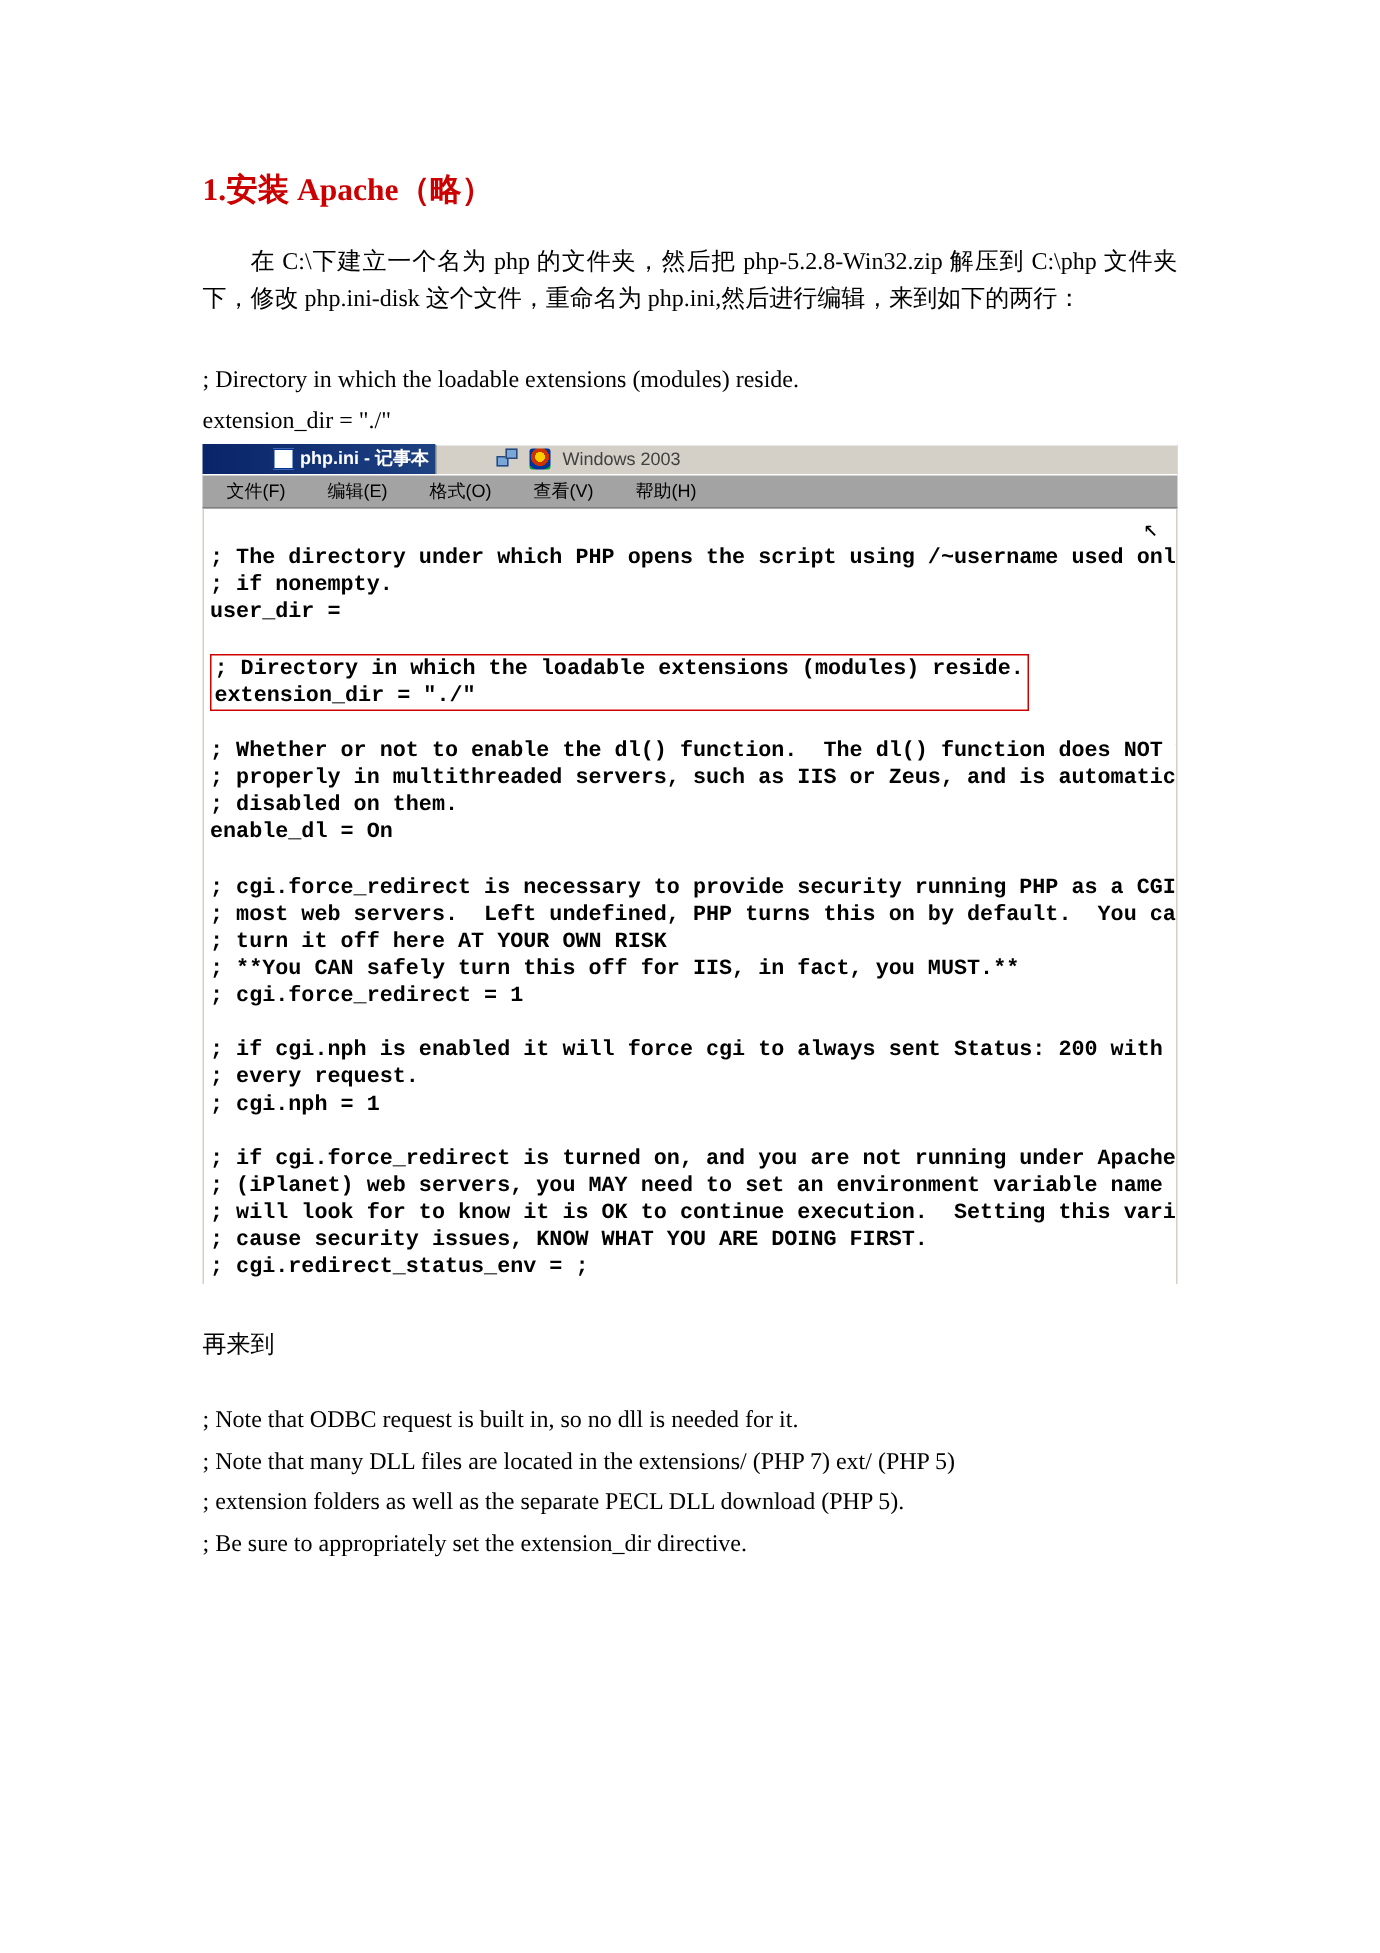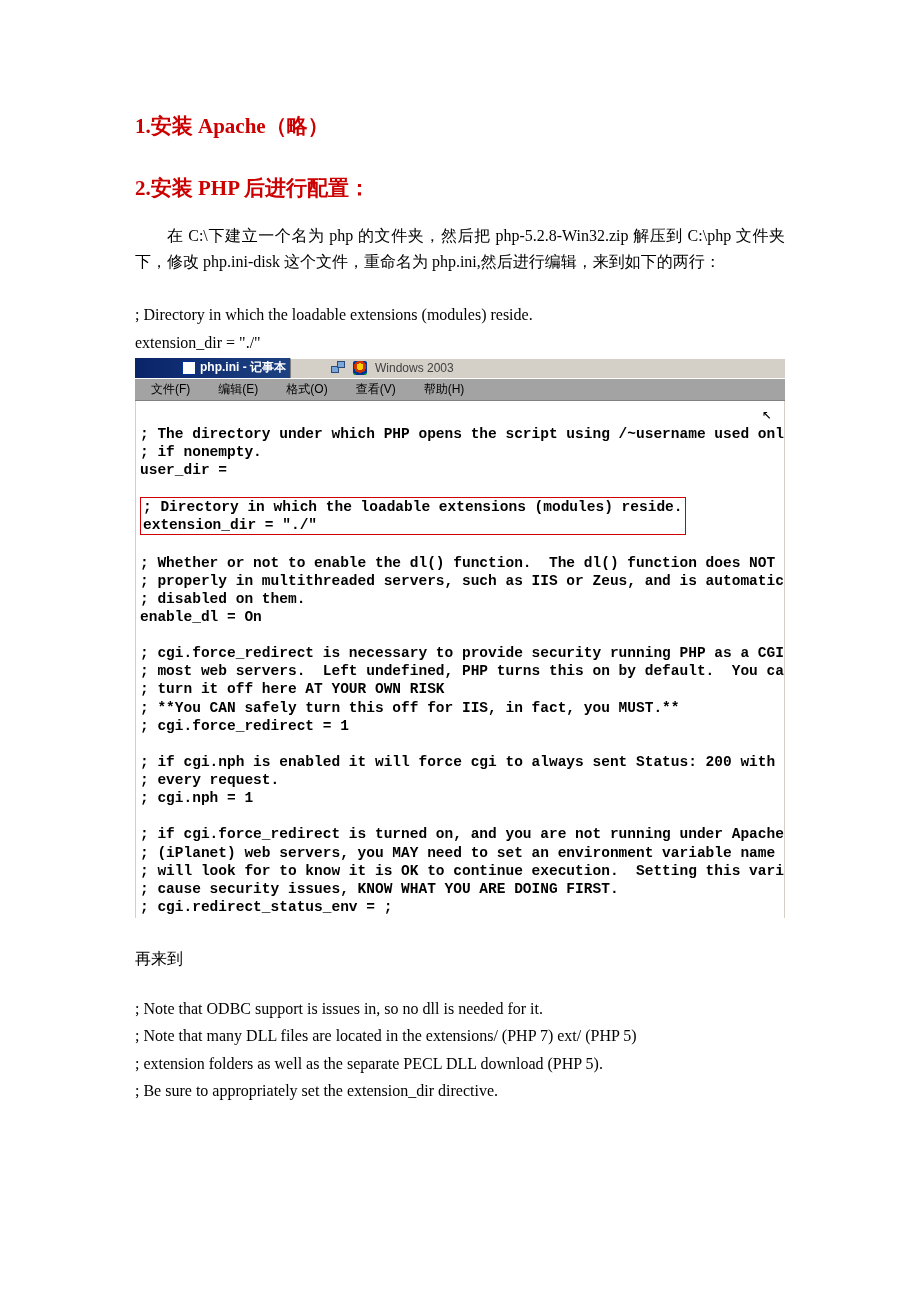--- a/index.html
+++ b/index.html
@@ -126,21 +126,20 @@
     font-weight: normal;
   }
 </style>
 </head>
 <body>
 
 <div class="page">
 
   <h2>1.安装 Apache（略）</h2>
 
-  <h2 class="second">2.安装 PHP 后进行配置：</h2>
 
   <p class="body indent">在 C:\下建立一个名为 php 的文件夹，然后把 php-5.2.8-Win32.zip 解压到 C:\php 文件夹下，修改 php.ini-disk 这个文件，重命名为 php.ini,然后进行编辑，来到如下的两行：</p>
 
   <div style="height:18px"></div>
 
   <p class="mono-line">; Directory in which the loadable extensions (modules) reside.</p>
   <p class="mono-line">extension_dir = "./"</p>
 
   <div class="notepad-shot">
     <div class="np-titlebar">
@@ -192,18 +191,18 @@
 ; will look for to know it is OK to continue execution.  Setting this variable
 ; cause security issues, KNOW WHAT YOU ARE DOING FIRST.
 ; cgi.redirect_status_env = ;</span></div>
   </div>
 
 
   <div style="height:14px"></div>
   <p class="body">再来到</p>
 
   <div style="height:14px"></div>
-  <p class="mono-line">; Note that ODBC support is issues in, so no dll is needed for it.</p>
+  <p class="mono-line">; Note that ODBC request is built in, so no dll is needed for it.</p>
   <p class="mono-line">; Note that many DLL files are located in the extensions/ (PHP 7) ext/ (PHP 5)</p>
   <p class="mono-line">; extension folders as well as the separate PECL DLL download (PHP 5).</p>
   <p class="mono-line">; Be sure to appropriately set the extension_dir directive.</p>
 
 </div>
 
 </body></html>

